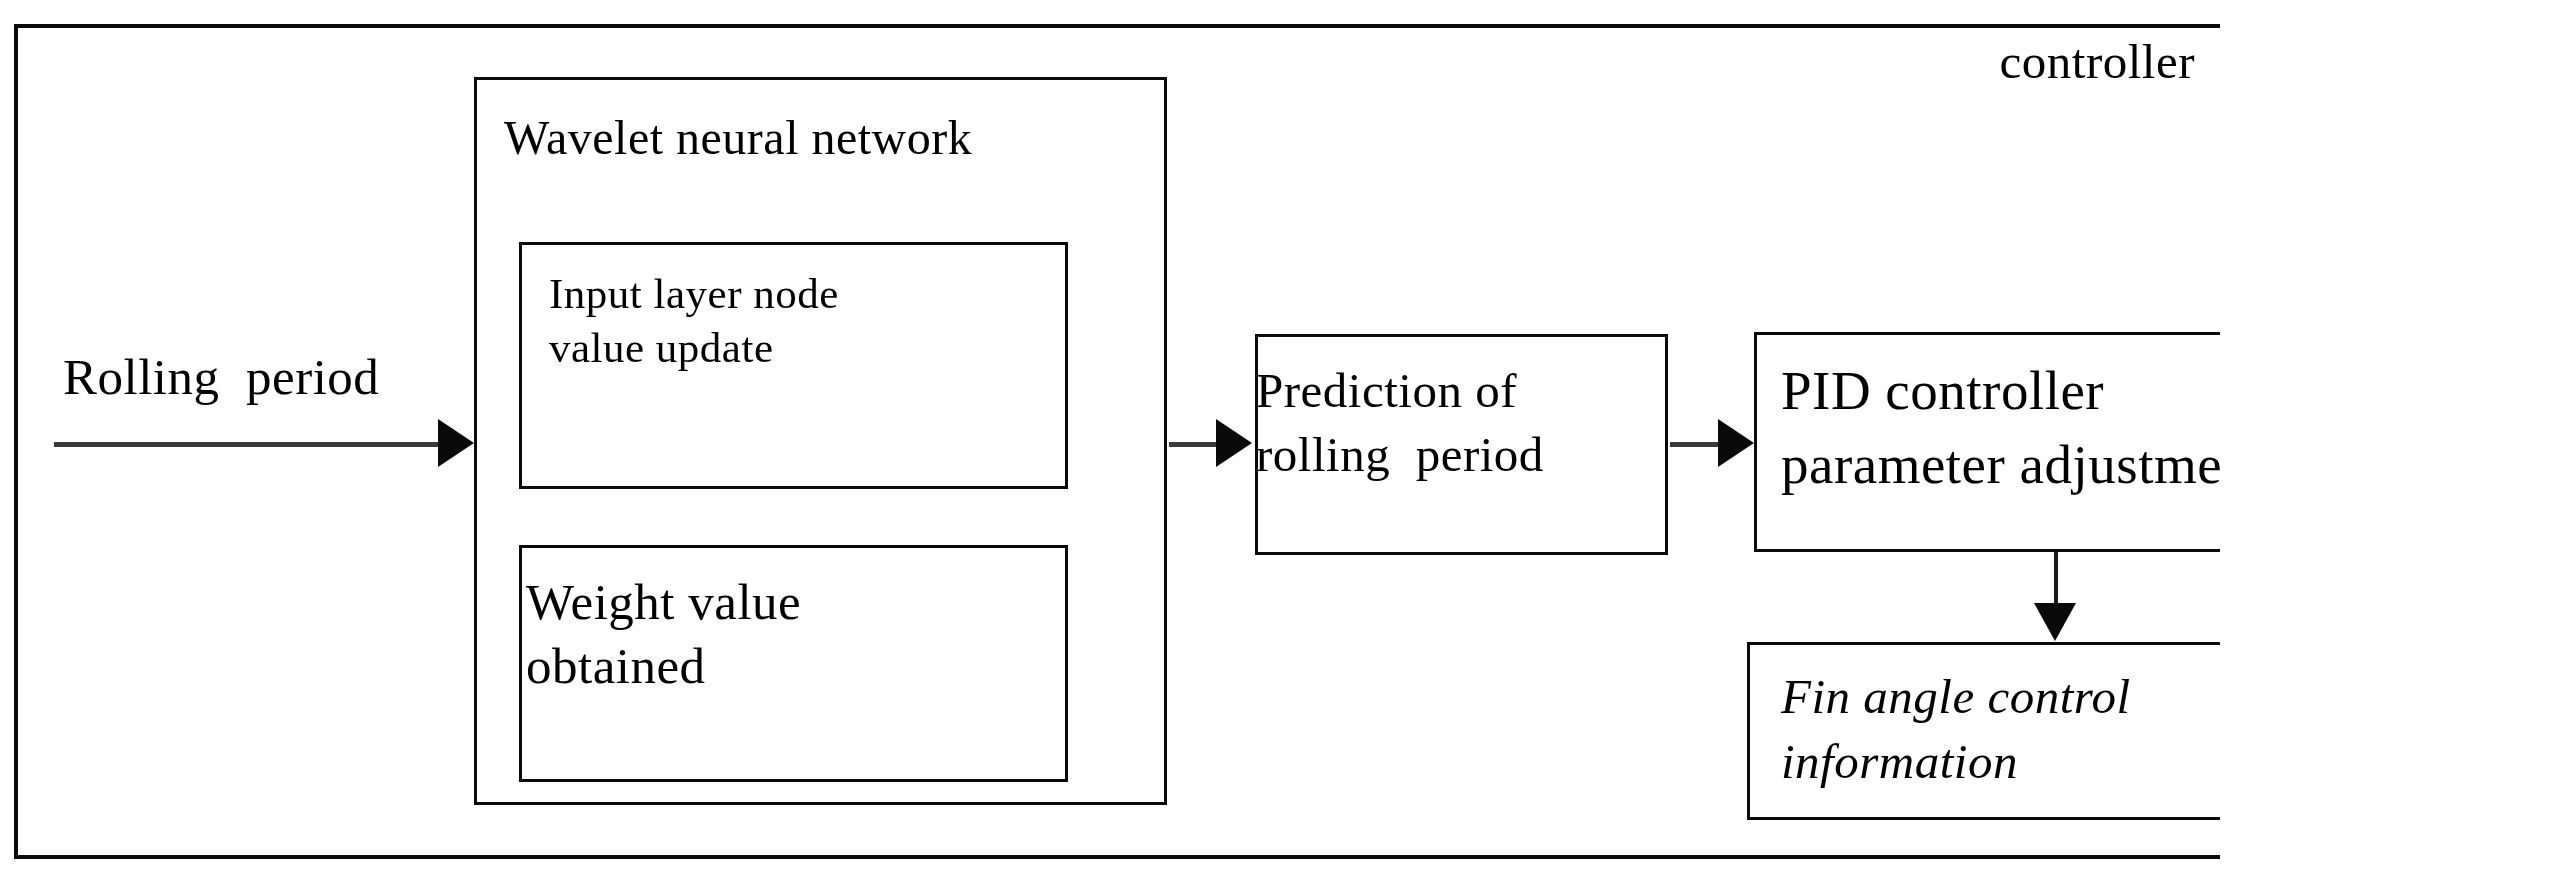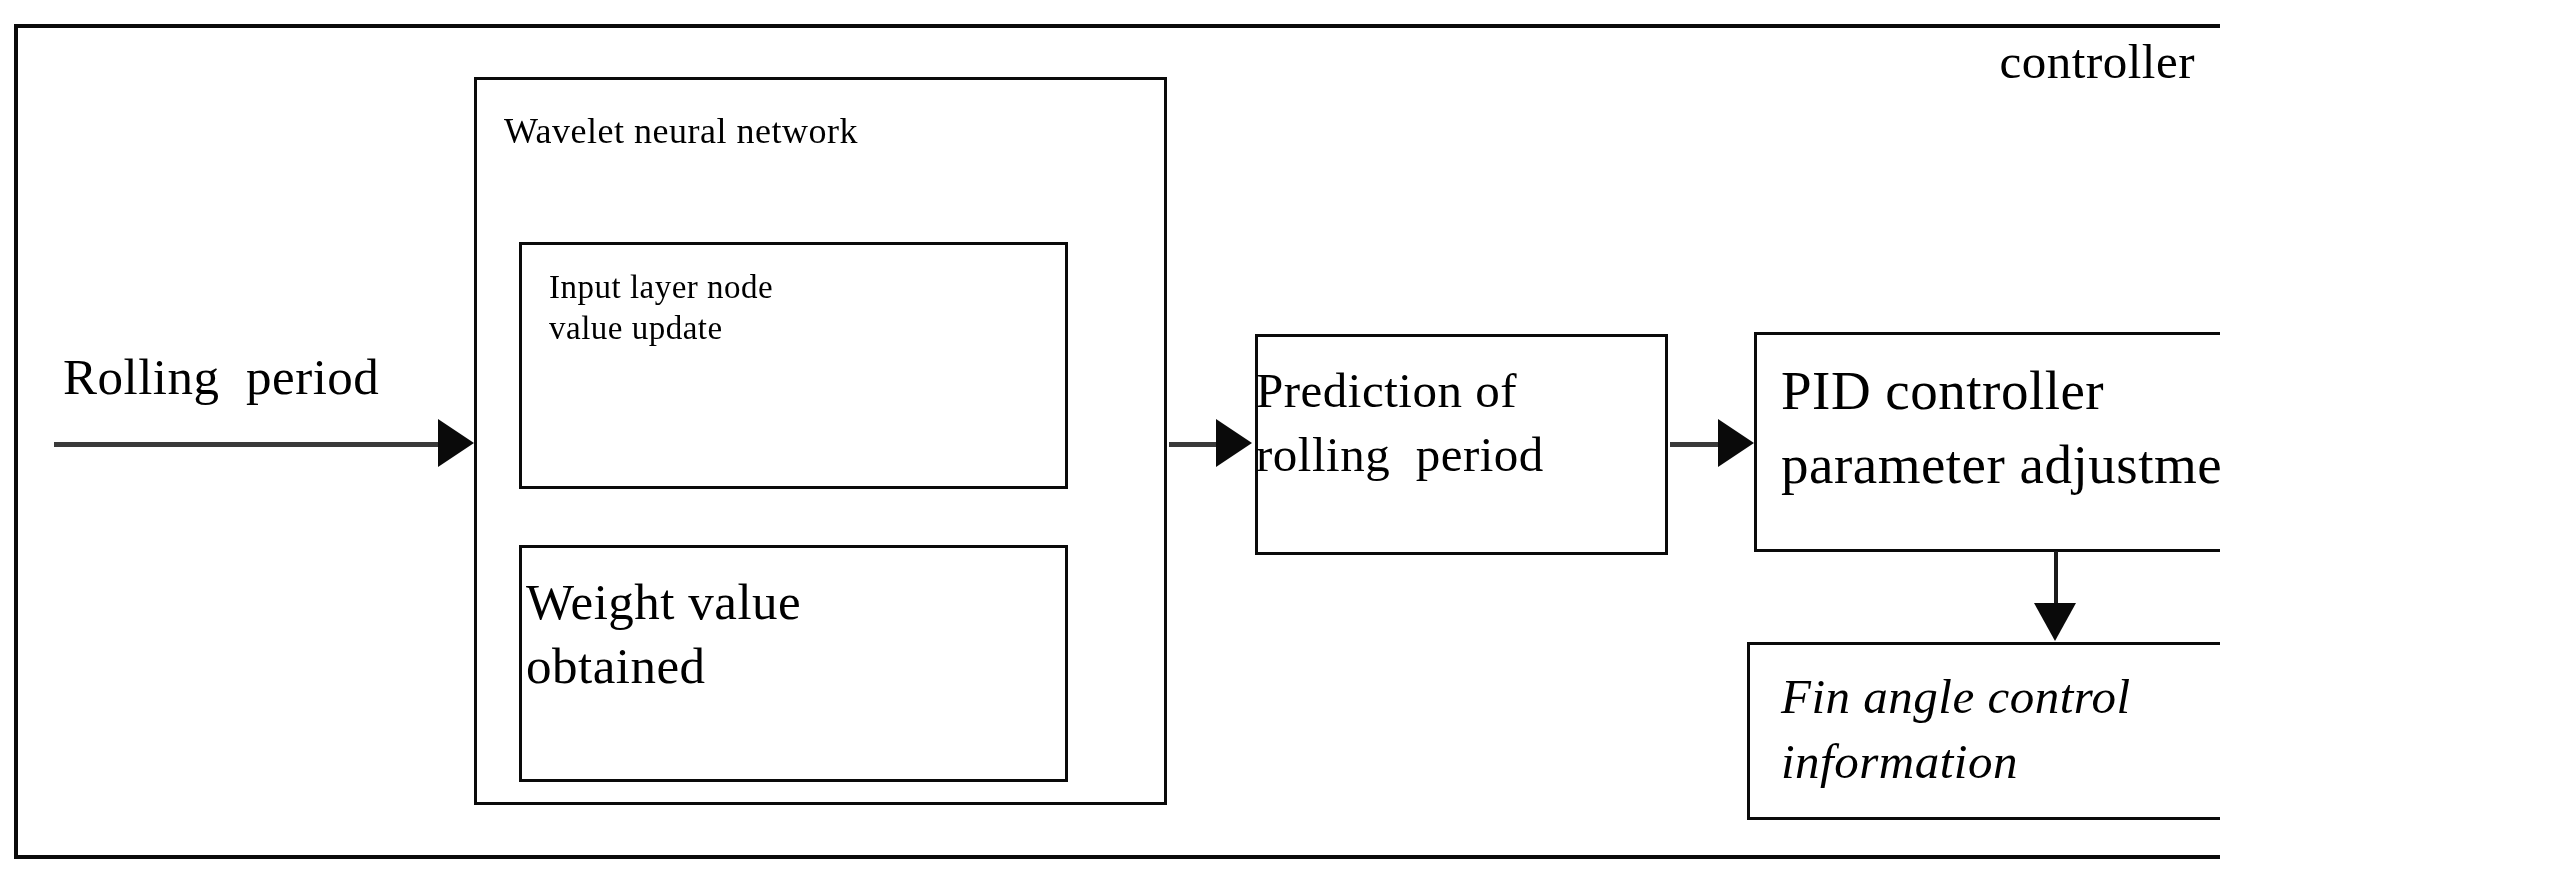--- a/index.html
+++ b/index.html
@@ -51,33 +51,33 @@
 
   #wavelet-box {
     left: 474px;
     top: 77px;
     width: 693px;
     height: 728px;
   }
   #wavelet-title {
     left: 504px;
     top: 110px;
-    font-size: 36px;
+    font-size: 48px;
   }
 
   #input-node-box {
     left: 519px;
     top: 242px;
     width: 549px;
     height: 247px;
   }
   #input-node-label {
     left: 549px;
     top: 267px;
-    font-size: 33px;
+    font-size: 43px;
     line-height: 1.25;
   }
 
   #weight-box {
     left: 519px;
     top: 545px;
     width: 549px;
     height: 237px;
   }
   #weight-label {

